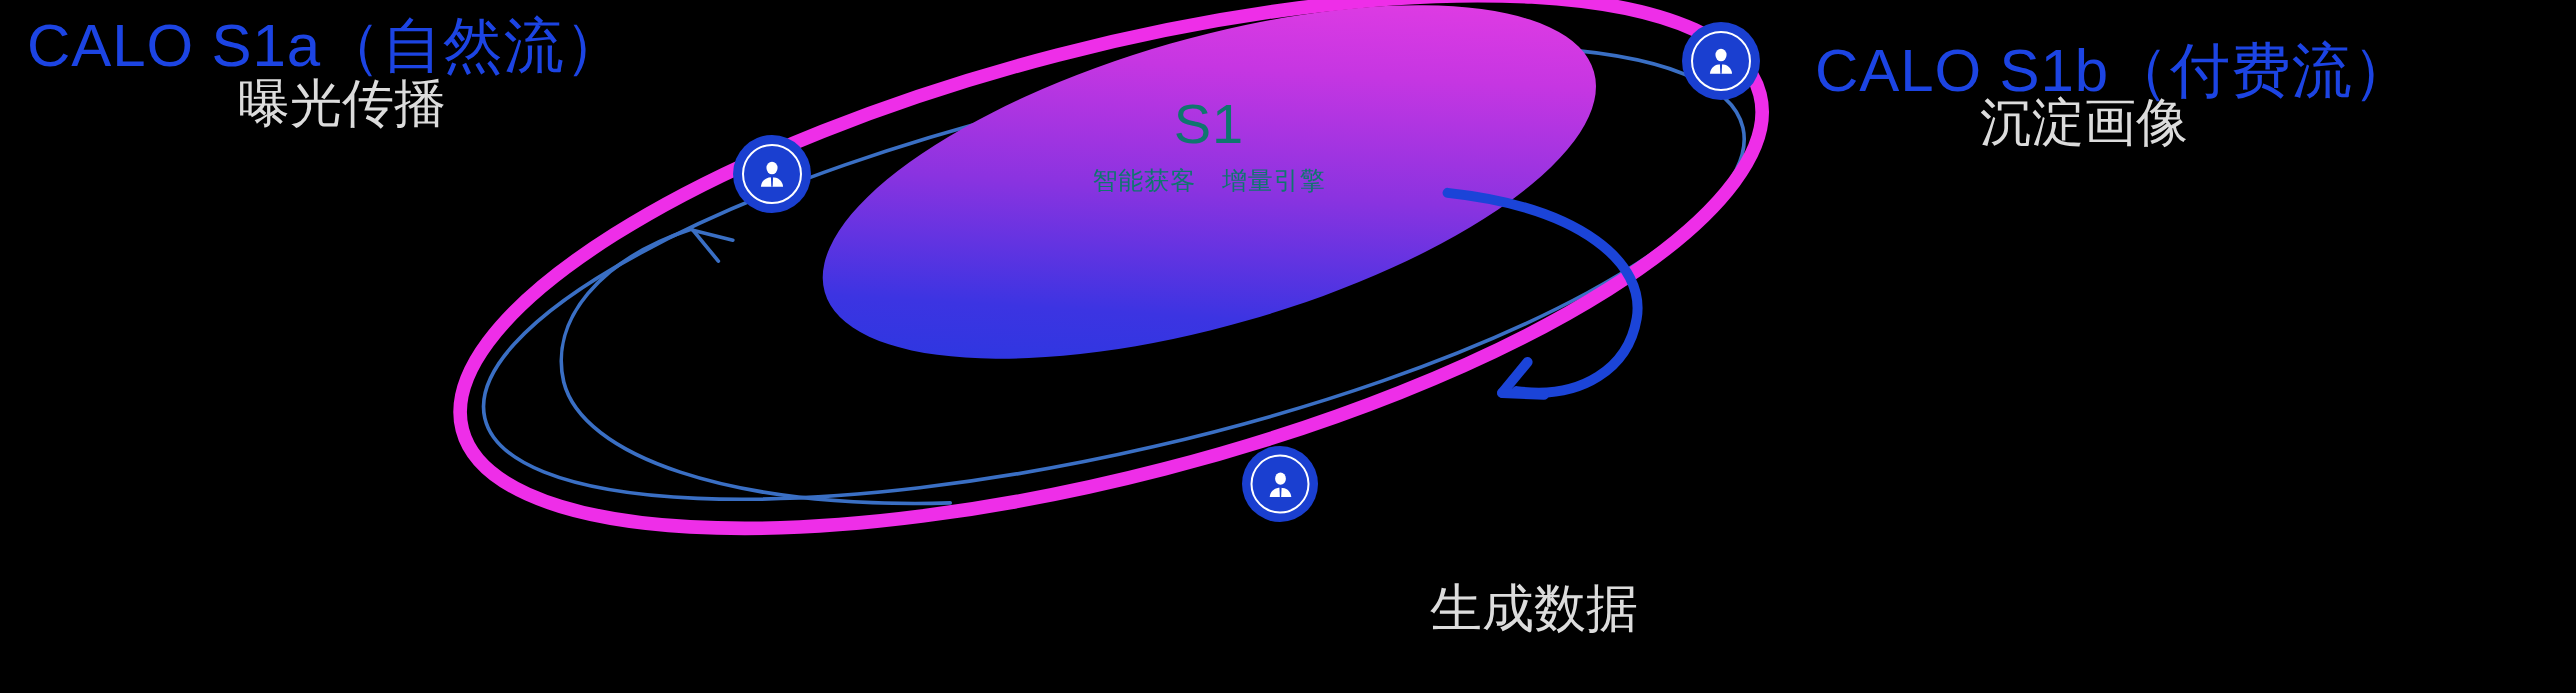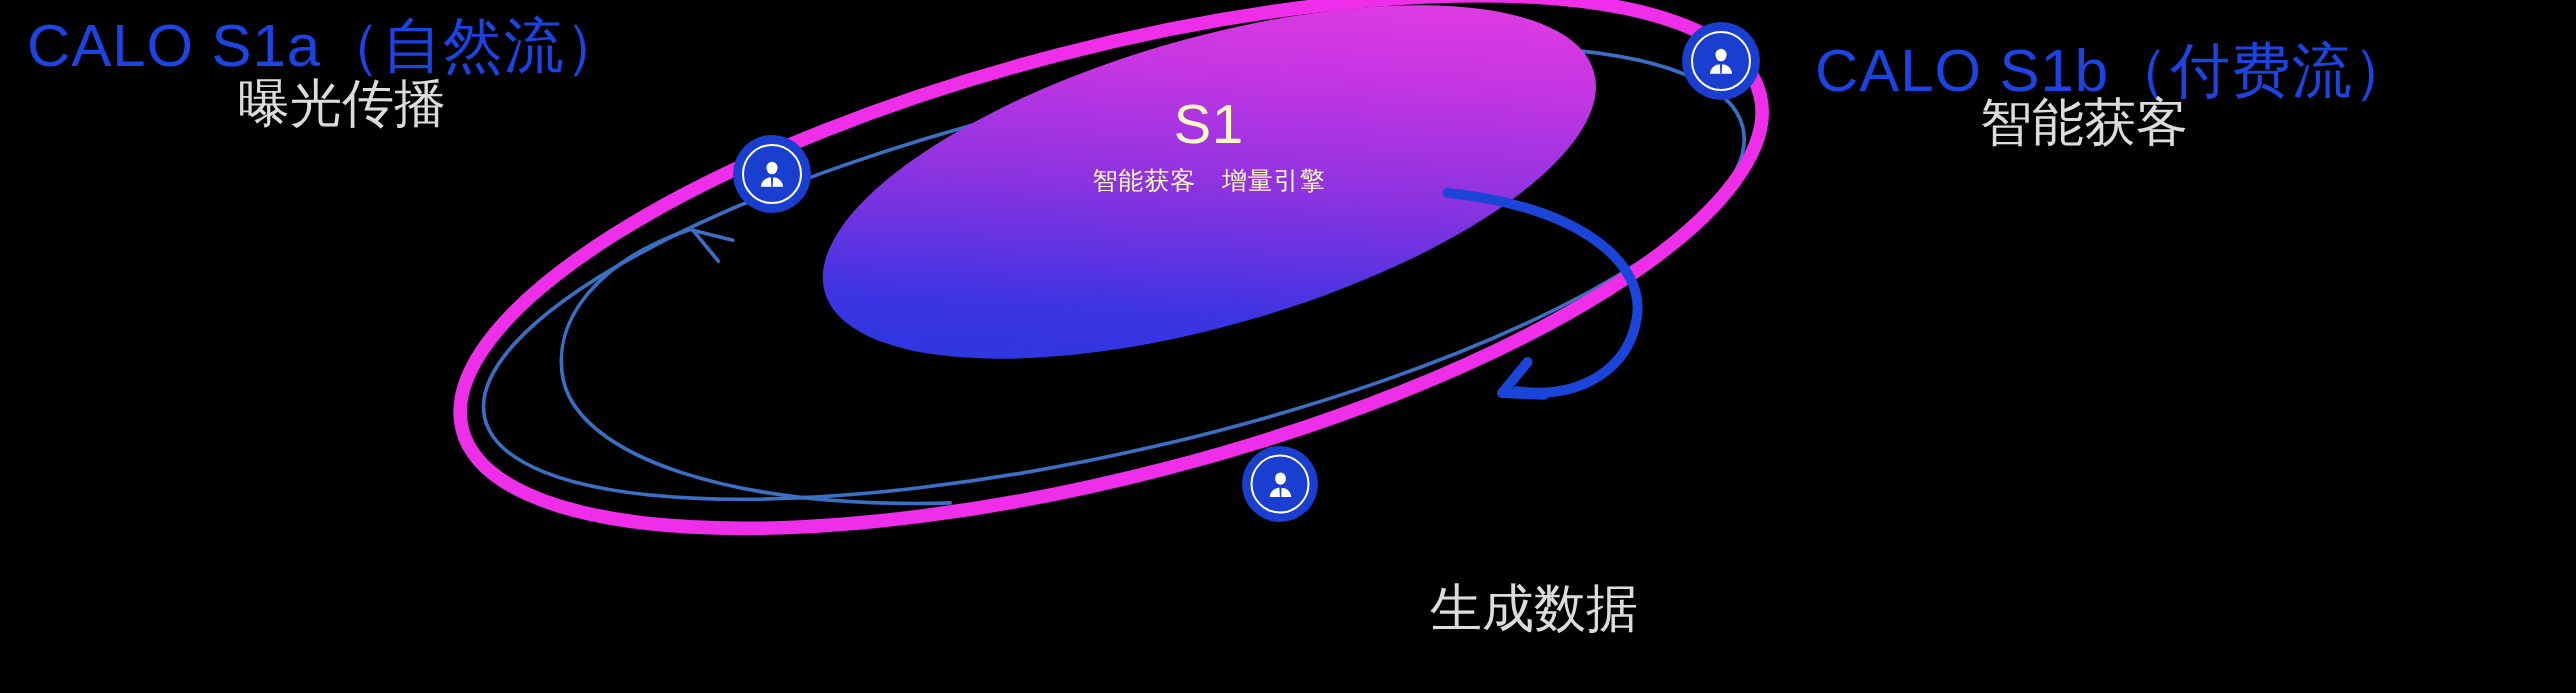--- a/index.html
+++ b/index.html
@@ -46,21 +46,21 @@
   #t-s1c { left: 1355px; top: 486px; }
   #s-s1c { left: 1430px; top: 582px; }
 
   
   #core-label {
     position: absolute;
     left: 1000px;
     top: 96px;
     width: 418px;
     text-align: center;
-    color: #fef9c3;
+    color: #0f766e;
     user-select: none;
   }
   #core-main {
     font-size: 56px;
     line-height: 1.0;
     letter-spacing: 0.9px;
     font-weight: 400;
   }
   #core-tag {
     font-size: 25px;
@@ -163,18 +163,18 @@
 
   <div id="core-label">
     <div id="core-main">S1</div>
     <div id="core-tag">智能获客　增量引擎</div>
   </div>
 
   <div class="lbl lbl-title" id="t-s1a">CALO S1a（自然流）</div>
   <div class="lbl lbl-sub" id="s-s1a">曝光传播</div>
 
   <div class="lbl lbl-title" id="t-s1b">CALO S1b（付费流）</div>
-  <div class="lbl lbl-sub" id="s-s1b">智能获客</div>
+  <div class="lbl lbl-sub" id="s-s1b">沉淀画像</div>
 
   <div class="lbl lbl-sub" id="s-s1c">生成数据</div>
 
 </div>
 
 
 </body></html>

